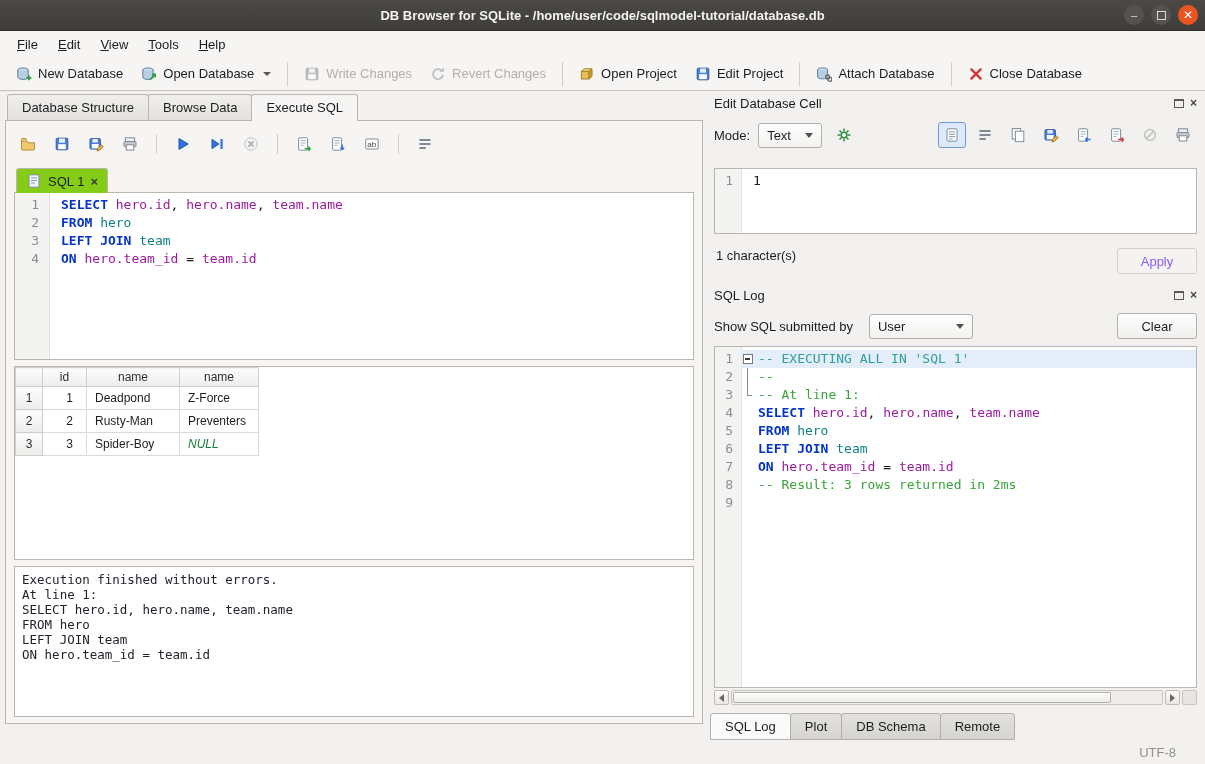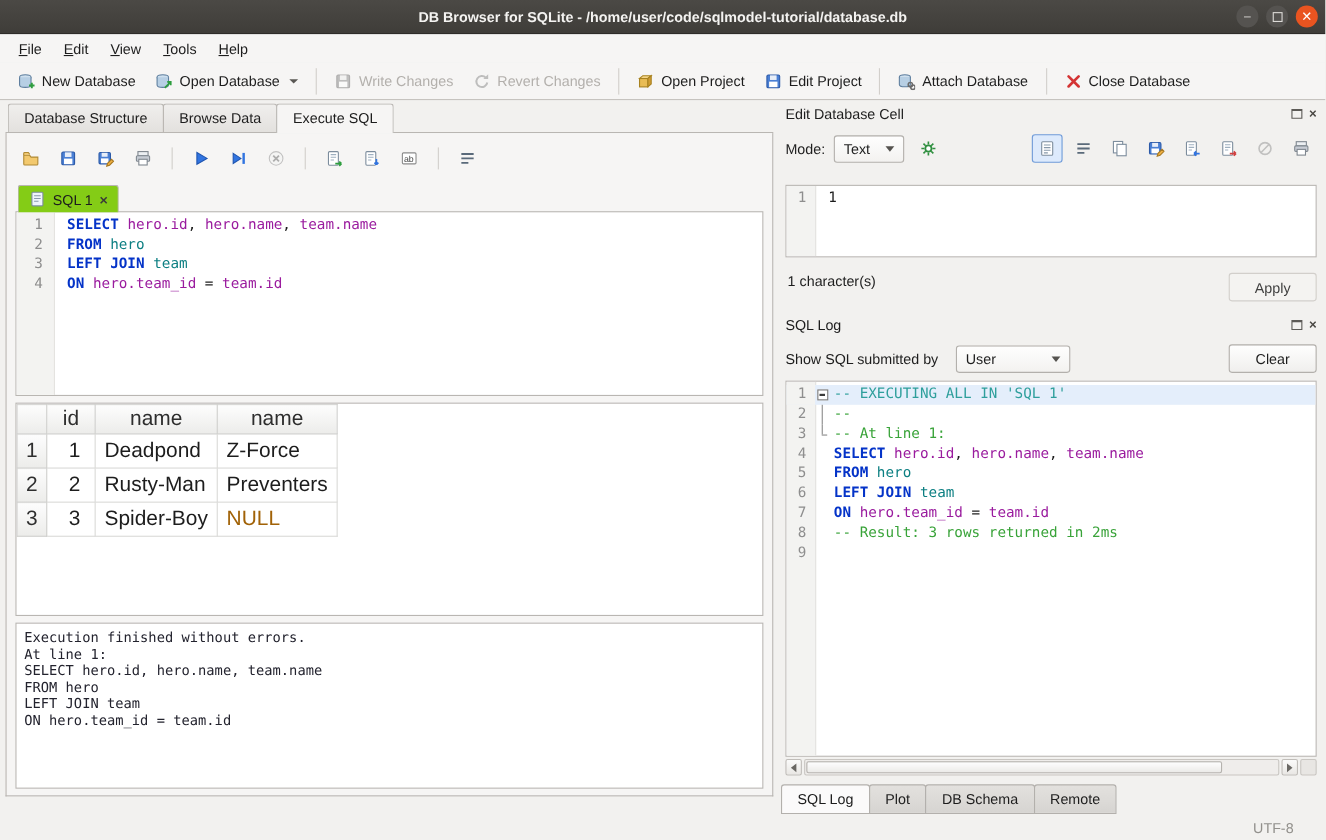--- a/index.html
+++ b/index.html
@@ -54,27 +54,27 @@
   .editor-box .ln{width:34px;padding-right:10px;box-sizing:border-box;}
   .code-text{white-space:pre;margin-left:12px;}
   .s-kw{color:#0433c8;font-weight:bold;}
   .s-fld{color:#9a1b9e;}
   .s-tbl{color:#0c7f82;}
   .s-pl{color:#1b1b1b;}
   .s-cmt{color:#39a339;}
   .s-cmt2{color:#2e9f9c;}
   
   .results-box{height:192px;flex:none;background:#fff;border:1px solid #b9b6b2;margin-top:6px;overflow:hidden;}
-  table.grid{border-collapse:collapse;font-size:19px;}
+  table.grid{border-collapse:collapse;font-size:12px;}
   table.grid th{background:linear-gradient(#fdfdfd,#ececea);font-weight:normal;color:#2e2e2e;
     border:1px solid #cfcfcd;padding:2px 6px;text-align:center;}
   table.grid th.rownum{min-width:14px;}
   table.grid td{border:1px solid #dadad8;padding:4px 8px;background:#fff;}
   table.grid td.col-id{text-align:right;padding-right:13px;min-width:22px;}
-  table.grid td.null{color:#a16207;}
+  table.grid td.null{color:#15803d;font-style:italic;}
   table.grid .c-name1{min-width:76px;}
   table.grid .c-name2{min-width:62px;}
   
   .message-box{flex:1;background:#fff;border:1px solid #b9b6b2;margin-top:6px;padding:5px 7px;
     font-family:"DejaVu Sans Mono","Liberation Mono",monospace;font-size:12.5px;line-height:15px;color:#23232e;overflow:hidden;}
   .message-box div{white-space:pre;}
   
   .right-pane{position:absolute;left:706px;width:499px;top:0;bottom:0;display:flex;flex-direction:column;box-sizing:border-box;}
   .dock-title{display:flex;align-items:center;height:26px;padding:0 8px 0 8px;flex:none;}
   .dock-icons{margin-left:auto;display:flex;gap:6px;align-items:center;}
@@ -86,21 +86,21 @@
   .combo-arrow{width:0;height:0;border-left:4px solid transparent;border-right:4px solid transparent;border-top:5px solid #55534f;}
   .spacer{flex:1;}
   .cell-editor{height:66px;flex:none;margin:14px 8px 0 8px;background:#fff;border:1px solid #b9b6b2;position:relative;overflow:hidden;
     font-family:"DejaVu Sans Mono","Liberation Mono",monospace;font-size:13px;line-height:18px;padding-top:3px;box-sizing:border-box;}
   .cell-editor .gutter-strip{width:26px;}
   .cell-editor .ln{width:26px;padding-right:8px;box-sizing:border-box;}
   .cell-info{display:flex;padding:14px 8px 0 10px;flex:none;}
   .cell-info .lines div+div{margin-top:27px;}
   .btn{height:26px;min-width:80px;border:1px solid #b3b0ac;border-radius:3px;background:linear-gradient(#fefefe,#f0efed);
     display:flex;align-items:center;justify-content:center;padding:0 12px;box-sizing:border-box;}
-  .btn.disabled{background:#f4f3f1;border-color:#d2cfcb;color:#404040;}
+  .btn.disabled{background:#f4f3f1;border-color:#d2cfcb;color:#8b5cf6;}
   .log-title{margin-top:8px;}
   .log-controls{display:flex;align-items:center;padding:5px 8px;gap:16px;flex:none;}
   .log-box{flex:1;margin:2px 8px 0 8px;background:#fff;border:1px solid #b9b6b2;position:relative;overflow:hidden;
     font-family:"DejaVu Sans Mono","Liberation Mono",monospace;font-size:13px;line-height:18px;padding-top:3px;box-sizing:border-box;}
   .log-box .gutter-strip{width:26px;}
   .log-box .ln{width:26px;padding-right:8px;box-sizing:border-box;}
   .log-box .code-text{margin-left:3px;}
   .code-row.hl{background:#e4eefb;}
   .code-row.hl .ln{background:#f3f3f1;}
   .fold-cell{width:14px;flex:none;position:relative;}

